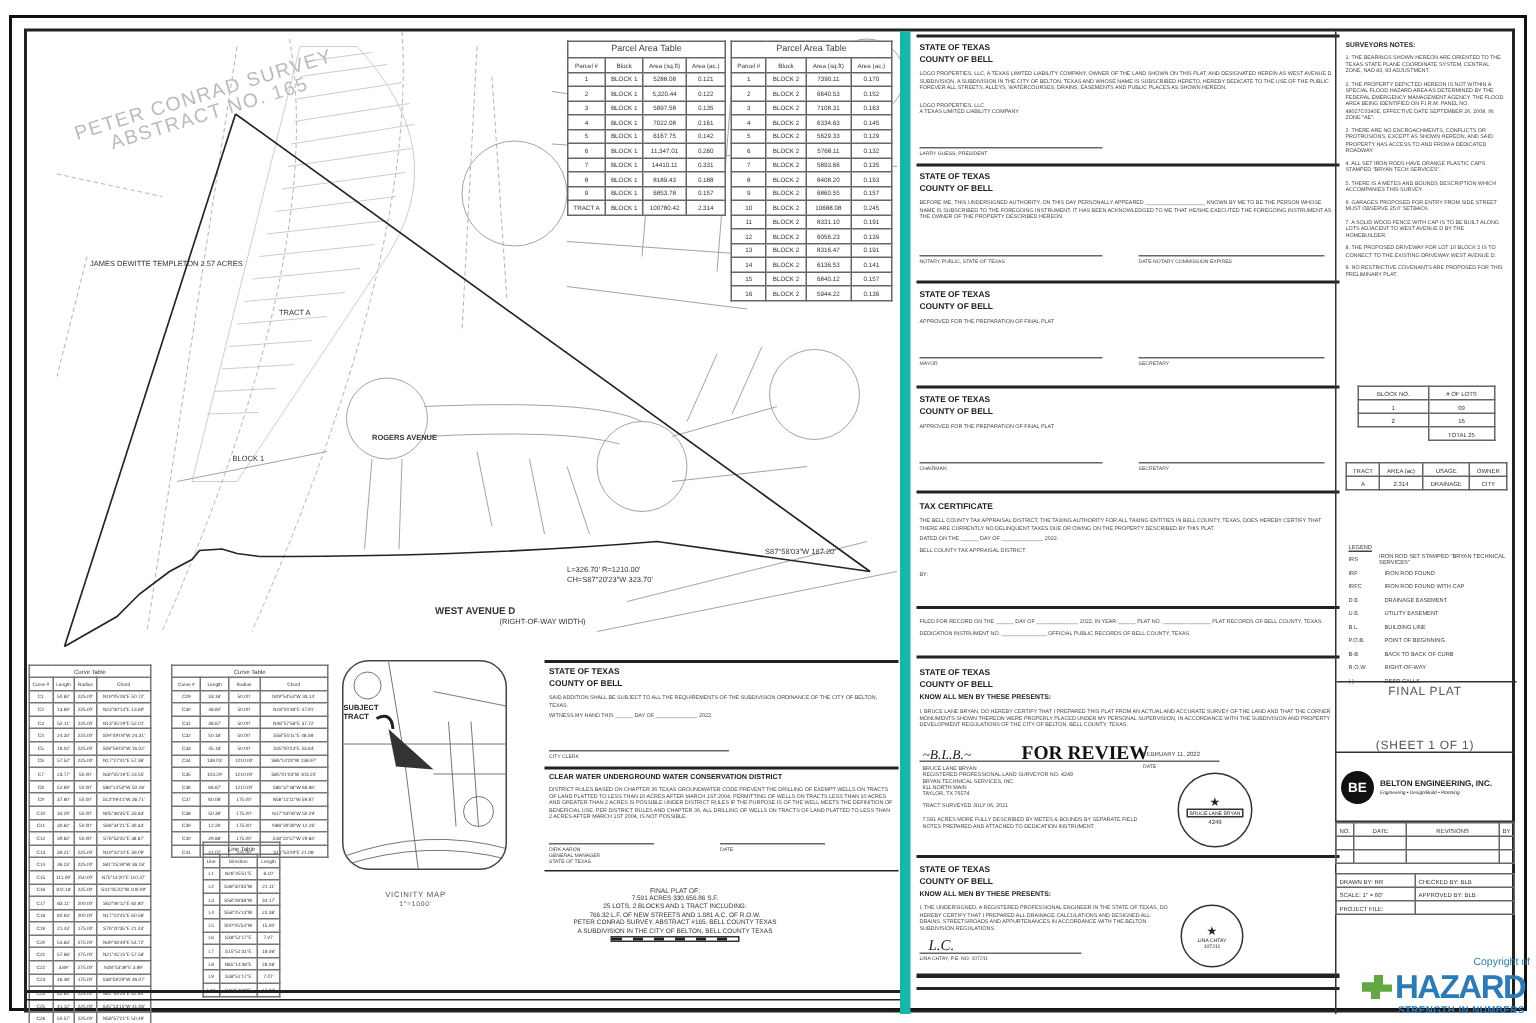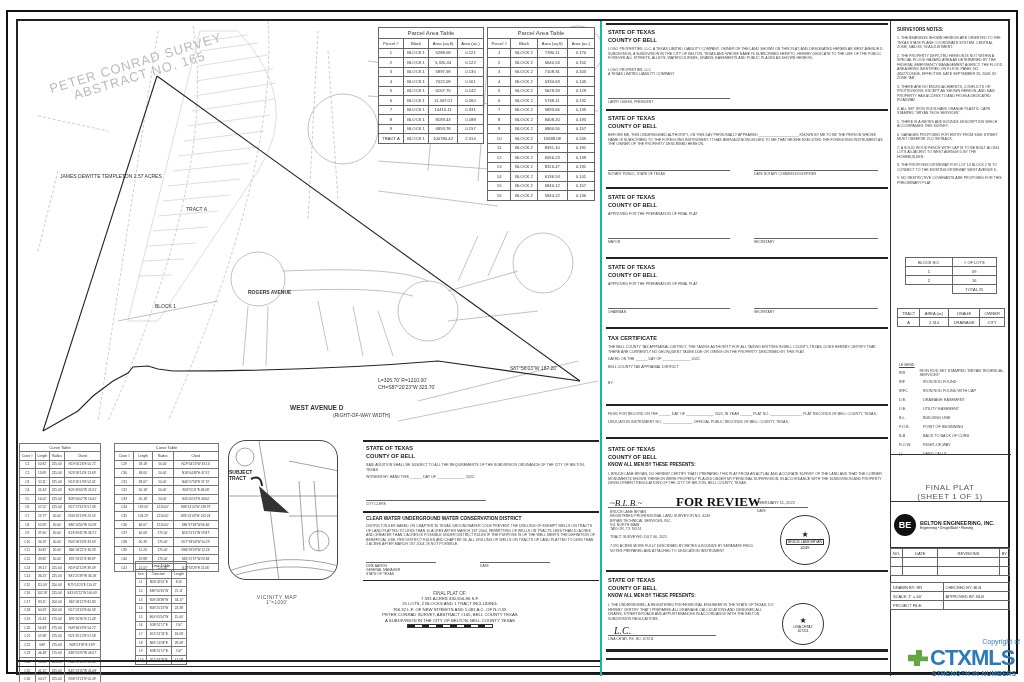--- a/index.html
+++ b/index.html
@@ -7,21 +7,21 @@
   body { font-family: "Liberation Sans", sans-serif; color: #222; position: relative; }
   .sheet { position: absolute; left: 6px; top: 10px; width: 1012px; height: 664px; border: 2px solid #111; }
   .inner { position: absolute; left: 16px; top: 19px; width: 994px; height: 656px; border: 2px solid #222; }
   .plan { position: absolute; left: 18px; top: 21px; width: 582px; height: 413px; overflow: hidden; }
   .plan svg { position: absolute; left: 0; top: 0; }
   .survey-label { position: absolute; left: 30px; top: 35px; transform: rotate(-17deg); color: #bbb; font-size: 13px; letter-spacing: 1px; text-align: center; line-height: 13px; }
   .street-label { position: absolute; font-size: 5px; color: #333; white-space: nowrap; }
   table.parcel { position: absolute; border-collapse: collapse; font-size: 4.2px; background: #fff; }
   table.parcel td, table.parcel th { border: 0.6px solid #666; text-align: center; padding: 0 1px; height: 9.5px; font-weight: normal; color: #333; }
   table.parcel .cap { font-size: 6px; height: 11px; color: #444; }
-  .rcol { position: absolute; left: 600px; top: 21px; width: 290px; height: 655px; border-left: 2px solid #14b8a6; }
+  .rcol { position: absolute; left: 600px; top: 21px; width: 290px; height: 655px; border-left: 7px solid #14b8a6; }
   .block { position: absolute; left: 6px; width: 278px; }
   .thickline { position: absolute; left: 4px; width: 282px; height: 2px; background: #222; }
   .hd { font-size: 5.6px; font-weight: bold; color: #222; line-height: 8px; }
   .body { font-size: 3.6px; color: #444; line-height: 4.6px; text-transform: uppercase; margin-top: 3px; }
   .sigline { position: absolute; height: 0.6px; background: #666; }
   .siglabel { position: absolute; font-size: 3.4px; color: #444; text-transform: uppercase; }
   .notes { position: absolute; left: 890px; top: 21px; width: 120px; height: 655px; border-left: 1px solid #333; }
   .notes .ntitle { font-size: 4.5px; font-weight: bold; margin: 6px 0 0 6px; }
   .notes .nitem { font-size: 3.6px; line-height: 4.5px; color: #444; margin: 4px 6px 0 6px; text-transform: uppercase; }
   table.small { border-collapse: collapse; font-size: 4px; position: absolute; }
@@ -905,21 +905,21 @@
         <div class="row">
           <span class="abbr">( )</span>
           <span>DEED CALLS</span>
         </div>
       </div>
   </div>
   <div style="position:absolute;left:0;top:433px;width:120px;height:1px;background:#333;"></div>
 </div>
 
 <div class="titleblock">
-  <div style="height:46px;display:flex;flex-direction:column;align-items:center;justify-content:flex-end;border-bottom:1px solid #333;color:#555;font-size:8px;letter-spacing:0.5px;">
+  <div style="height:46px;display:flex;flex-direction:column;align-items:center;justify-content:space-between;border-bottom:1px solid #333;color:#555;font-size:8px;letter-spacing:0.5px;">
     <div>FINAL PLAT</div>
     <div>(SHEET 1 OF 1)</div>
   </div>
   <div style="height:46px;display:flex;align-items:center;border-bottom:1px solid #333;padding:0 4px;">
     <div style="width:22px;height:22px;border-radius:50%;background:#111;color:#fff;font-size:9px;font-weight:bold;display:flex;align-items:center;justify-content:center;">BE</div>
     <div style="margin-left:4px;">
       <div style="font-size:5.4px;font-weight:bold;">BELTON ENGINEERING, INC.</div>
       <div style="font-size:3.2px;font-style:italic;">Engineering • Design/Build • Planning</div>
     </div>
   </div>
@@ -959,15 +959,15 @@
           <td style="text-align:left">PROJECT FILE:</td>
           <td></td>
         </tr>
   </tbody>
     </table>
 </div>
 
 <div class="ctx">
   <div style="position:absolute;right:2px;top:2px;font-size:7px;color:#2b7bb9;">Copyright of</div>
   <div style="position:absolute;left:6px;top:14px;width:20px;height:16px;background:#62a744;clip-path:polygon(0 30%,40% 30%,40% 0,70% 0,70% 40%,100% 40%,100% 70%,60% 70%,60% 100%,30% 100%,30% 70%,0 70%);"></div>
-  <div style="position:absolute;left:28px;top:9px;font-size:22px;font-weight:bold;color:#2b7bb9;letter-spacing:-1px;">CTXMLS</div>
+  <div style="position:absolute;left:28px;top:9px;font-size:22px;font-weight:bold;color:#2b7bb9;letter-spacing:-1px;">HAZARD</div>
   <div style="position:absolute;left:30px;top:34px;font-size:6.5px;font-weight:bold;color:#2b7bb9;letter-spacing:0.3px;">STRENGTH IN NUMBERS</div>
 </div>
 
 </body></html>

